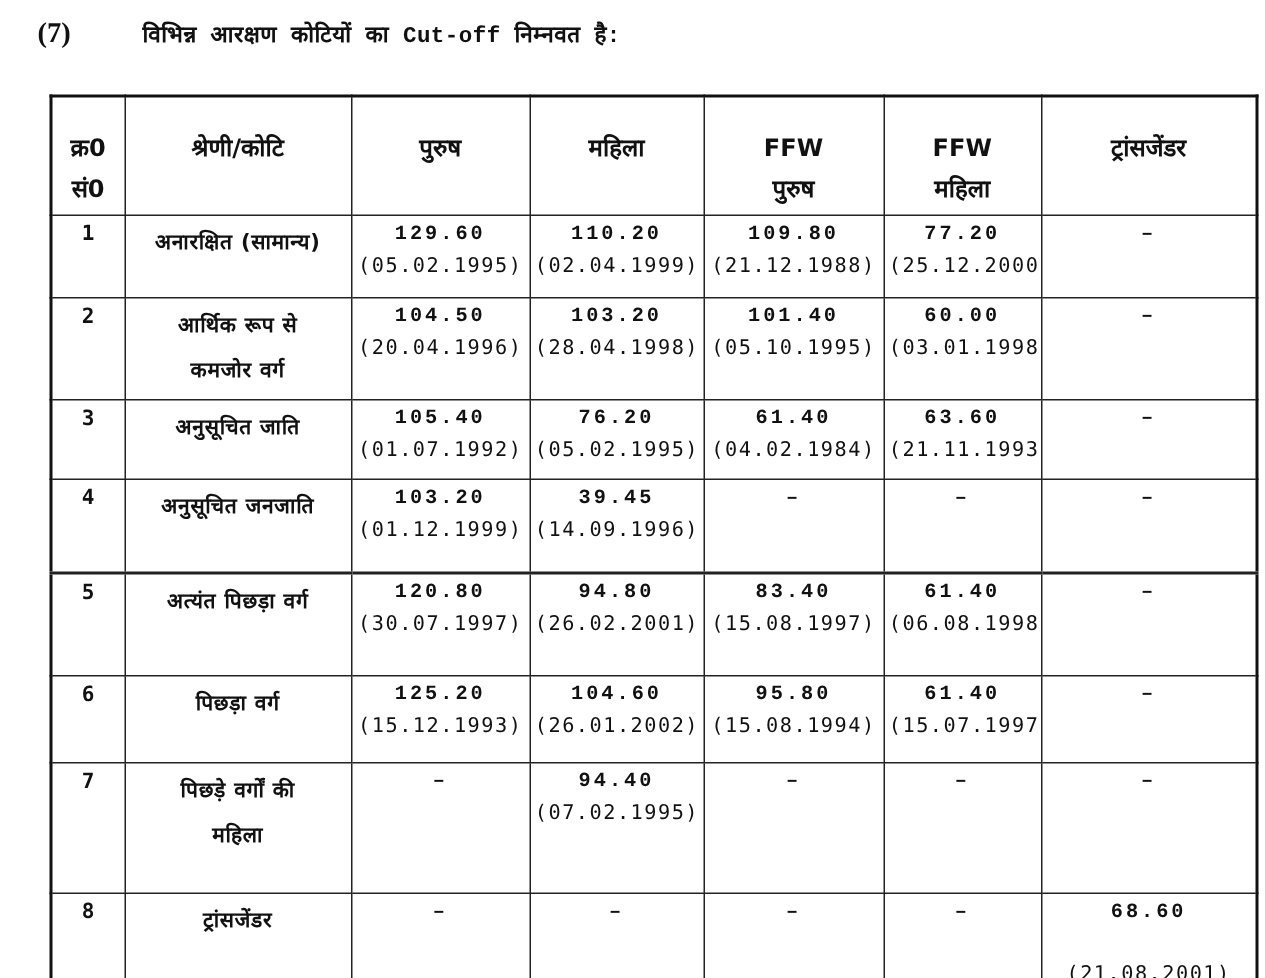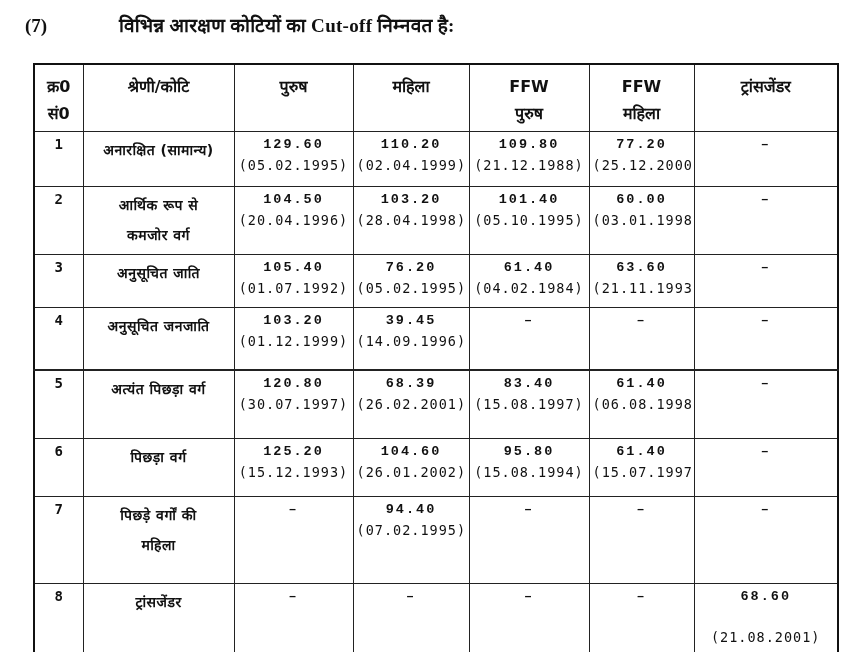--- a/index.html
+++ b/index.html
@@ -26,25 +26,24 @@
     align-items: baseline;
   }
   .item-no {
     font-family: "Liberation Serif", serif;
     font-size: 19px;
     font-weight: 700;
     width: 70px;
     flex: 0 0 70px;
   }
   .heading-text {
-    font-family: Liberation Serif, serif;
-    font-size: 19px;
+    font-family: Liberation Mono, monospace;
+    font-size: 15px;
     font-weight: 700;
     letter-spacing: 0.3px;
-    margin-left: 24px;
   }
   
   table.cutoff {
     position: absolute;
     left: 33px;
     top: 63px;
     width: 804px;
     border-collapse: collapse;
     table-layout: fixed;
     border: 2px solid #111111;
@@ -57,21 +56,21 @@
     text-align: center;
     box-sizing: border-box;
     overflow: hidden;
   }
   
   table.cutoff thead th {
     font-size: 16px;
     font-weight: 700;
     white-space: pre-line;
     line-height: 1.7;
-    padding-top: 8px;
+    padding-top: 20px;
     height: 62px;
   }
   th.col-sno { text-align: center; }
   
   td.sno {
     vertical-align: middle;
     font-family: "DejaVu Sans Mono", monospace;
     font-size: 14px;
     font-weight: 600;
   }
@@ -249,21 +248,21 @@
       </tr>
 
       <tr class="r5">
         <td class="sno">5</td>
         <td class="cat">अत्यंत पिछड़ा वर्ग</td>
         <td class="val">
           <div class="score">120.80</div>
           <div class="date">(30.07.1997)</div>
         </td>
         <td class="val">
-          <div class="score">68.39</div>
+          <div class="score">94.80</div>
           <div class="date">(26.02.2001)</div>
         </td>
         <td class="val">
           <div class="score">83.40</div>
           <div class="date">(15.08.1997)</div>
         </td>
         <td class="val">
           <div class="score">61.40</div>
           <div class="date">(06.08.1998)</div>
         </td>

